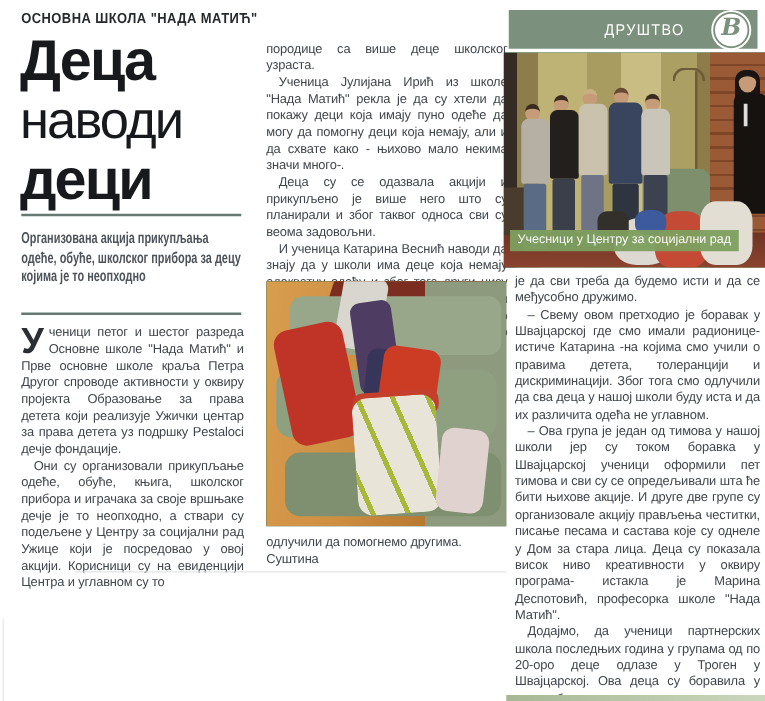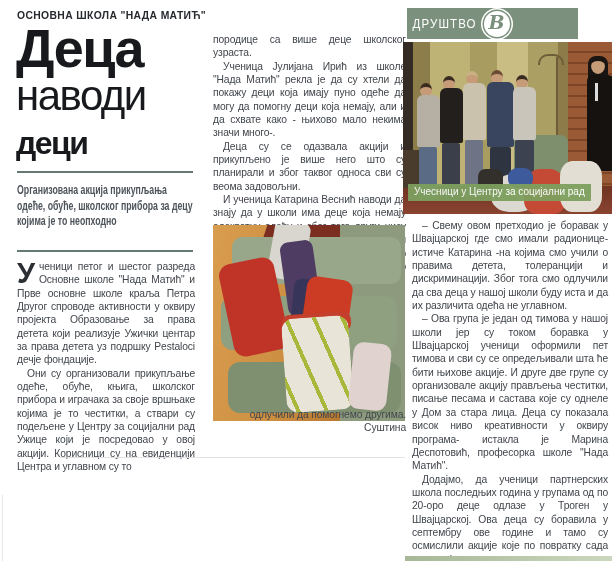--- a/index.html
+++ b/index.html
@@ -10,47 +10,47 @@
     --ink:#2a2d31;
     --body-ink:#41464c;
   }
   html,body{margin:0;padding:0;background:#fff;}
   .page{position:relative;width:612px;height:561px;background:#fff;overflow:hidden;
         font-family:"Liberation Sans","DejaVu Sans",sans-serif;color:var(--body-ink);}
 
   
   .kicker{position:absolute;left:17px;top:9px;width:240px;font-size:11.5px;font-weight:700;
           letter-spacing:.4px;color:#26292d;transform:scaleX(.9);transform-origin:left top;white-space:nowrap;}
-  .banner{position:absolute;left:407px;top:8px;width:171px;height:31px;background:var(--accent-green);
-          display:flex;align-items:center;justify-content:flex-start;gap:7px;padding-right:8px;box-sizing:border-box;}
+  .banner{position:absolute;left:407px;top:8px;width:199px;height:31px;background:var(--accent-green);
+          display:flex;align-items:center;justify-content:flex-end;gap:24px;padding-right:8px;box-sizing:border-box;}
   .banner-label{color:#fff;font-size:12.5px;letter-spacing:1.2px;transform:scaleX(.92);transform-origin:right center;}
   .logo{width:26px;height:26px;border-radius:50%;background:#fff;display:flex;align-items:center;justify-content:center;
         box-shadow:0 0 0 1.5px var(--accent-green),0 0 0 3px #fff;}
   .logo-letter{font-family:"DejaVu Serif","Liberation Serif",serif;font-style:italic;font-weight:700;
                color:var(--accent-green);font-size:19px;line-height:1;margin-top:-2px;}
 
   
   .title{position:absolute;left:16px;top:24px;margin:0;}
   .title span{display:block;letter-spacing:-1.5px;color:#17191c;}
-  .t1{font-size:54px;line-height:48px;font-weight:800;}
+  .t1{font-size:46px;line-height:48px;font-weight:800;}
   .t2{font-size:42px;line-height:47px;font-weight:400;}
-  .t3{font-size:32px;line-height:48px;font-weight:800;color:var(--title-green);}
+  .t3{font-size:46px;line-height:48px;font-weight:800;color:var(--title-green);}
   .rule{position:absolute;left:17px;width:176px;height:2px;background:var(--rule-color);opacity:.85;}
   .rule-top{top:171px;}
   .rule-bottom{top:250px;}
   .lede{position:absolute;left:17px;top:183px;width:252px;margin:0;font-size:12.5px;line-height:15.6px;
         font-weight:700;color:#4e545b;transform:scaleX(.7);transform-origin:left top;}
 
   
   .col{position:absolute;font-size:10.3px;line-height:13.35px;text-align:justify;letter-spacing:-.12px;}
   .col p{margin:0;}
   .col p.ind{text-indent:10px;}
   .col1{left:17px;top:260px;width:178px;}
   .col2top{left:213px;top:33px;width:193px;}
-  .col2bottom{left:213px;top:408px;width:193px;text-align:right;}
+  .col2bottom{left:213px;top:428px;width:193px;text-align:left;}
   .col3{left:412px;top:219px;width:196px;}
   .dropcap{float:left;font-size:29px;line-height:25px;font-weight:700;color:#2b2e33;margin:1px 4px 0 0;}
 
   
   .photo{position:absolute;overflow:hidden;background:#14532d;}
   .photo div{position:absolute;}
   .caption{position:absolute;left:5px;background:var(--caption-green);color:#fff;font-size:10px;
            line-height:12px;padding:2px 6px 3px;white-space:nowrap;opacity:.95;}
 
   
@@ -133,21 +133,21 @@
     <span class="t2">наводи</span>
     <span class="t3">деци</span>
   </h1>
 
   <div class="rule rule-top"></div>
   <p class="lede">Организована акција прикупљања одеће, обуће, школског прибора за децу којима је то неопходно</p>
   <div class="rule rule-bottom"></div>
 
   <div class="col col1">
     <p><span class="dropcap">У</span><span>ченици петог и шестог разреда Основне школе "Нада Матић" и Прве основне школе краља Петра Другог спроводе активности у оквиру пројекта Образовање за права детета који реализује Ужички центар за права детета уз подршку Pestaloci дечје фондације.</span></p>
-    <p class="ind">Они су организовали прикупљање одеће, обуће, књига, школског прибора и играчака за своје вршњаке којима је то честитки, а ствари су подељене у Центру за социјални рад Ужице који је посредовао у овој акцији. Корисници су на евиденцији Центра и углавном су то</p>
+    <p class="ind">Они су организовали прикупљање одеће, обуће, књига, школског прибора и играчака за своје вршњаке дечје је то неопходно, а ствари су подељене у Центру за социјални рад Ужице који је посредовао у овој акцији. Корисници су на евиденцији Центра и углавном су то</p>
   </div>
 
   <div class="col col2top">
     <p>породице са више деце школског узраста.</p>
     <p class="ind">Ученица Јулијана Ирић из школе "Нада Матић" рекла је да су хтели да покажу деци која имају пуно одеће да могу да помогну деци која немају, али и да схвате како - њихово мало некима значи много-.</p>
     <p class="ind">Деца су се одазвала акцији и прикупљено је више него што су планирали и због таквог односа сви су веома задовољни.</p>
     <p class="ind">И ученица Катарина Веснић наводи да знају да у школи има деце која немају адекватну одећу и због тога други нису хтели да се друже са њима. Оваквим активностима желели смо да покажемо како такво понашање није добро и зато смо</p>
   </div>
 
   <div class="photo photo1">
@@ -200,20 +200,21 @@
       <div class="badge6"></div>
     <div class="p2-bag1"></div>
     <div class="p2-bag5"></div>
     <div class="p2-bag2"></div>
     <div class="p2-bag3"></div>
     <div class="p2-bag4"></div>
     <div class="caption">Учесници у Центру за социјални рад</div>
   </div>
 
   <div class="col col3">
+    <p>је да сви треба да будемо исти и да се међусобно дружимо.</p>
     <p class="ind">– Свему овом претходио је боравак у Швајцарској где смо имали радионице- истиче Катарина -на којима смо учили о правима детета, толеранцији и дискриминацији. Због тога смо одлучили да сва деца у нашој школи буду иста и да их различита одећа не углавном.</p>
     <p class="ind">– Ова група је један од тимова у нашој школи јер су током боравка у Швајцарској ученици оформили пет тимова и сви су се опредељивали шта ће бити њихове акције. И друге две групе су организовале акцију прављења честитки, писање песама и састава које су однеле у Дом за стара лица. Деца су показала висок ниво креативности у оквиру програма- истакла је Марина Деспотовић, професорка школе "Нада Матић".</p>
     <p class="ind">Додајмо, да ученици партнерских школа последњих година у групама од по 20-оро деце одлазе у Троген у Швајцарској. Ова деца су боравила у септембру ове године и тамо су осмислили акције које по повратку сада реализују.</p>
 
   </div>
 
   <div class="scan-hline"></div>
   <div class="scan-vline"></div>
   <div class="next-section-bar"></div>
 

